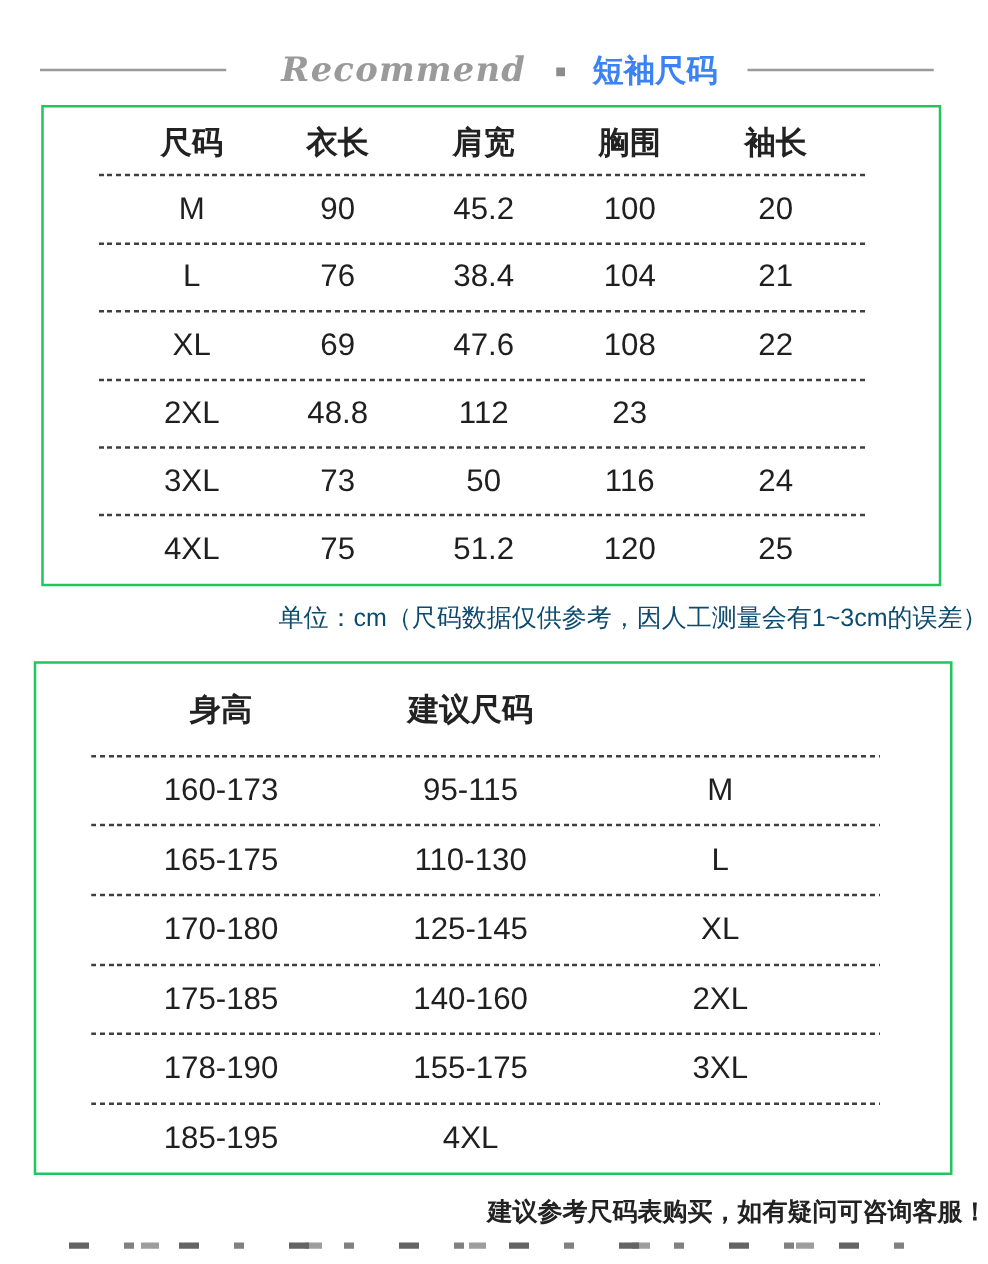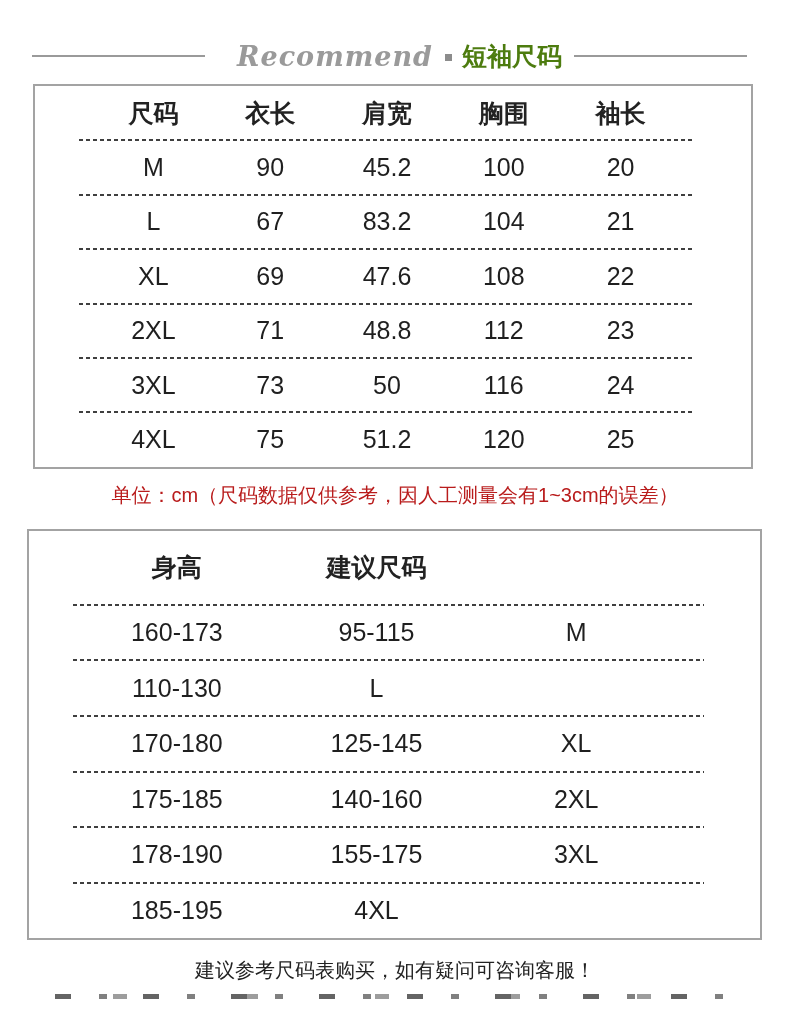--- a/index.html
+++ b/index.html
@@ -12,20 +12,21 @@
   }
   .page { position: relative; width: 790px; height: 1011px; background: #fff; }
 
   
   .header {
     margin-top: 36px;
     height: 40px;
     display: flex;
     align-items: center;
     padding: 0 43px 0 32px;
+    gap: 12px;
   }
   .rule { flex: 1; height: 2px; background: #9a9a9a; }
   .script {
     font-family: "DejaVu Serif", serif;
     font-style: italic;
     font-weight: 600;
     font-size: 27px;
     color: #9a9a9a;
     margin-left: 32px;
     letter-spacing: 1px;
@@ -33,28 +34,28 @@
   }
   .bullet {
     width: 7px; height: 7px;
     background: #8c8c8c;
     margin: 2px 10px 0 12px;
     flex: 0 0 auto;
   }
   .band-title {
     font-size: 25px;
     font-weight: 700;
-    color: #4d7c0f;
+    color: #3b82f6;
     white-space: nowrap;
     margin-right: 12px;
   }
 
   
   .table {
-    border: 2px solid #a3a3a3;
+    border: 2px solid #22c55e;
     background: #fff;
   }
   .size-table { margin: 8px 0 0 33px; width: 720px; }
   .rec-table  { margin: 20px 0 0 27px; width: 735px; }
 
   .trow {
     display: grid;
     align-items: center;
     position: relative;
     font-size: 25px;
@@ -72,30 +73,30 @@
     top: -1px; left: 44px; right: 56px;
     height: 2px;
     background: repeating-linear-gradient(90deg, #3f3f3f 0 4px, transparent 4px 7px);
   }
 
   .cell { white-space: nowrap; }
 
   
   .unit-note {
     margin-top: 12px;
-    text-align: center;
+    text-align: right;
     font-size: 20px;
-    color: #b91c1c;
+    color: #0c4a6e;
     line-height: 28px;
   }
   .footer-note {
     margin-top: 18px;
-    text-align: center;
+    text-align: right;
     font-size: 20px;
-    font-weight: 400;
+    font-weight: 700;
     color: #222;
     line-height: 24px;
   }
 
   
   .clipped-strip {
     margin: 12px 0 0 55px;
     width: 700px;
     height: 5px;
     background-image:
@@ -127,35 +128,34 @@
     </div>
     <div class="trow t1">
       <span class="cell">M</span>
       <span class="cell">90</span>
       <span class="cell">45.2</span>
       <span class="cell">100</span>
       <span class="cell">20</span>
     </div>
     <div class="trow t1">
       <span class="cell">L</span>
-      <span class="cell">67</span>
-      <span class="cell">83.2</span>
+      <span class="cell">76</span>
+      <span class="cell">38.4</span>
       <span class="cell">104</span>
       <span class="cell">21</span>
     </div>
     <div class="trow t1">
       <span class="cell">XL</span>
       <span class="cell">69</span>
       <span class="cell">47.6</span>
       <span class="cell">108</span>
       <span class="cell">22</span>
     </div>
     <div class="trow t1">
       <span class="cell">2XL</span>
-      <span class="cell">71</span>
       <span class="cell">48.8</span>
       <span class="cell">112</span>
       <span class="cell">23</span>
     </div>
     <div class="trow t1">
       <span class="cell">3XL</span>
       <span class="cell">73</span>
       <span class="cell">50</span>
       <span class="cell">116</span>
       <span class="cell">24</span>
@@ -175,20 +175,21 @@
     <div class="trow t2 head">
       <span class="cell">身高</span>
       <span class="cell">建议尺码</span>
     </div>
     <div class="trow t2">
       <span class="cell">160-173</span>
       <span class="cell">95-115</span>
       <span class="cell">M</span>
     </div>
     <div class="trow t2">
+      <span class="cell">165-175</span>
       <span class="cell">110-130</span>
       <span class="cell">L</span>
     </div>
     <div class="trow t2">
       <span class="cell">170-180</span>
       <span class="cell">125-145</span>
       <span class="cell">XL</span>
     </div>
     <div class="trow t2">
       <span class="cell">175-185</span>

